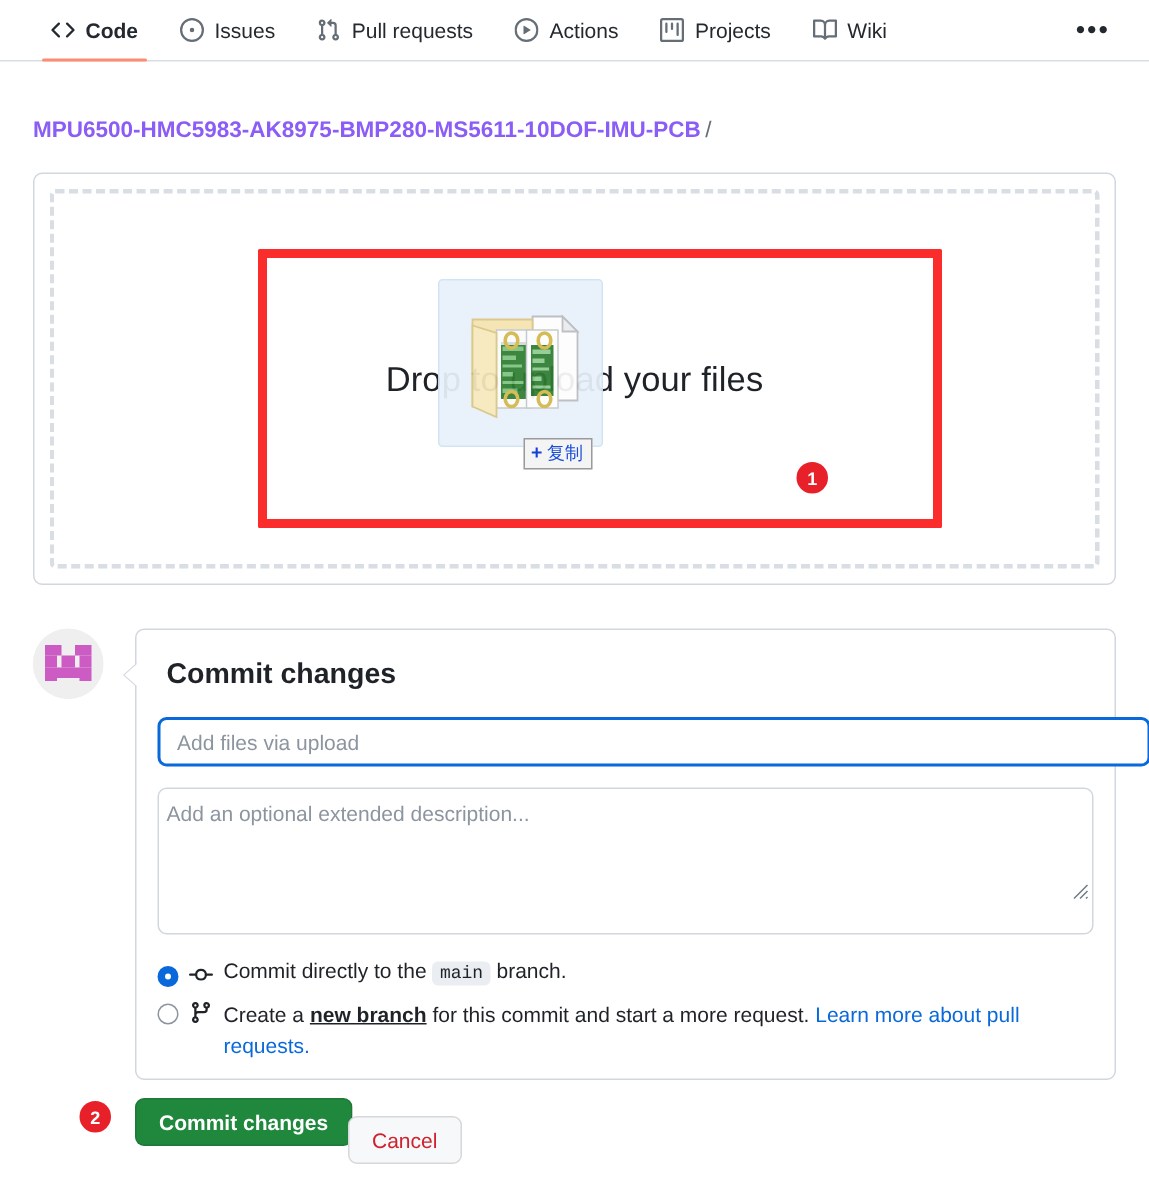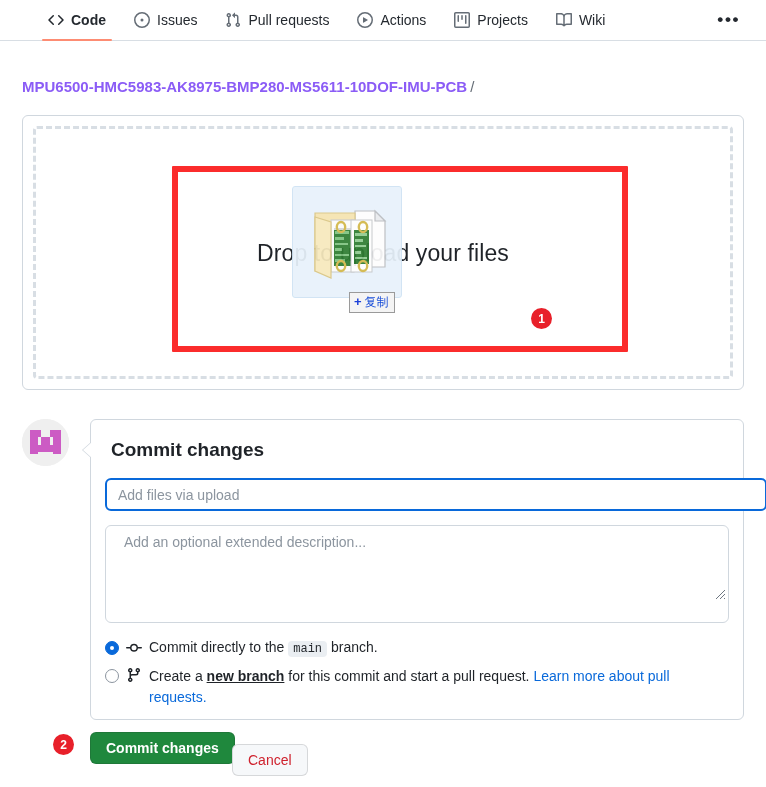--- a/index.html
+++ b/index.html
@@ -9,21 +9,21 @@
     background: #ffffff;
     font-family: "Liberation Sans", sans-serif;
     -webkit-font-smoothing: antialiased;
   }
   .page { position: relative; width: 766px; height: 787px; overflow: hidden; background:#fff; }
 
   
   .nav {
     position: absolute; left: 0; top: 0; width: 766px; height: 41px;
     border-bottom: 1px solid #d8dee4; background: #fff;
-    display: flex; align-items: flex-start; padding-left: 34px;
+    display: flex; align-items: flex-start; padding-left: 20px;
   }
   .nav-item {
     display: flex; align-items: center; gap: 7px;
     height: 40px; padding: 0 14px; position: relative;
     font-size: 14px; color: #24292f; cursor: pointer;
     white-space: nowrap;
   }
   .nav-item .ico { display:flex; align-items:center; color:#656d76; }
   .nav-item.active { font-weight: 600; }
   .nav-item.active .underline {
@@ -113,34 +113,34 @@
   .commit-input {
     position: absolute; left: 14px; top: 58px; width: 662px; height: 33px;
     border: 2px solid #0969da; border-radius: 6px;
     padding: 0 11px; font-size: 14px; color: #1f2328;
     font-family: "Liberation Sans", sans-serif; outline: none; background:#fff;
   }
   .commit-input::placeholder { color: #8c959f; }
   .commit-desc {
     position: absolute; left: 14px; top: 105px; width: 624px; height: 98px;
     border: 1px solid #d0d7de; border-radius: 6px;
-    padding: 8px 18px; font-size: 14px; color: #1f2328;
+    padding: 8px 5px; font-size: 14px; color: #1f2328;
     font-family: "Liberation Sans", sans-serif; outline: none; resize: none; background:#fff;
   }
   .commit-desc::placeholder { color: #8c959f; }
   .resize-grip {
     position: absolute; right: 17px; bottom: 119px; width: 11px; height: 11px;
     pointer-events: none;
   }
 
   .radio-row {
     position: absolute; left: 14px; display: flex; align-items: flex-start; gap: 7px;
     font-size: 14px; color: #1f2328; line-height: 1.5;
   }
-  #radio-main { top: 217px; align-items: center; }
+  #radio-main { top: 217px; align-items: flex-end; }
   #radio-branch { top: 246px; width: 600px; }
   .radio {
     width: 14px; height: 14px; border-radius: 50%; border: 1px solid #8c959f;
     background: #fff; flex: none; margin-top: 3px; position: relative; cursor: pointer;
   }
   #radio-main .radio { margin-top: 0; border-color: #0969da; background: #0969da; }
   #radio-main .radio::after {
     content:""; position: absolute; left: 4px; top: 4px;
     width: 4px; height: 4px; border-radius: 50%; background: #fff;
   }
@@ -346,21 +346,21 @@
     <div class="radio-row" id="radio-branch">
       <span class="radio"></span>
       <span class="radio-ico">
         <svg width="16" height="16" viewBox="0 0 16 16" fill="currentColor">
           <path d="M9.5 3.25a2.25 2.25 0 1 1 3 2.122V6A2.5 2.5 0 0 1 10 8.5H6a1 1 0 0 0-1 1v1.128a2.251 2.251 0 1 1-1.5 0V5.372a2.25 2.25 0 1 1 1.5 0v1.836A2.493 2.493 0 0 1 6 7h4a1 1 0 0 0 1-1v-.628A2.25 2.25 0 0 1 9.5 3.25Zm-6 0a.75.75 0 1 0 1.5 0 .75.75 0 0 0-1.5 0Zm8.25-.75a.75.75 0 1 0 0 1.5.75.75 0 0 0 0-1.5ZM4.25 12a.75.75 0 1 0 0 1.5.75.75 0 0 0 0-1.5Z"></path>
         </svg>
       </span>
       <span class="radio-text">
         <span>Create a</span>
         <b>new branch</b>
-        <span>for this commit and start a pull request.</span>
+        <span>for this commit and start a more request.</span>
         <a>Learn more about pull requests.</a>
       </span>
     </div>
   </div>
 
   <div class="btn-commit">Commit changes</div>
   <div class="btn-cancel">Cancel</div>
 
 </div>
 

